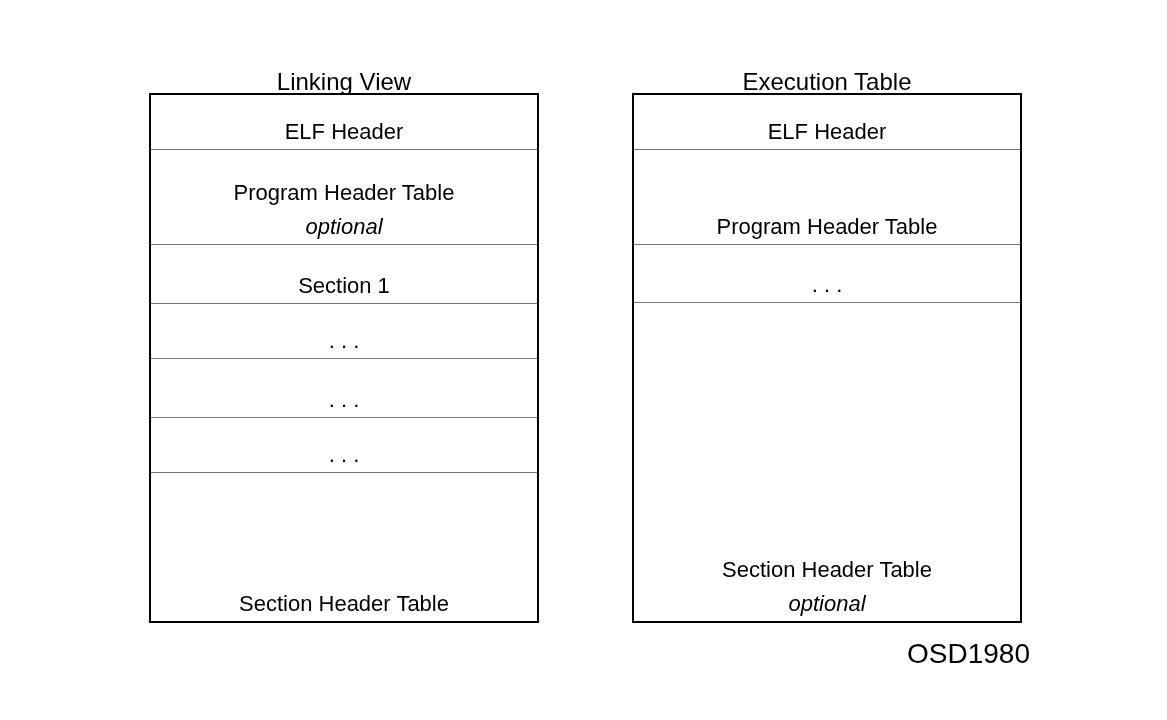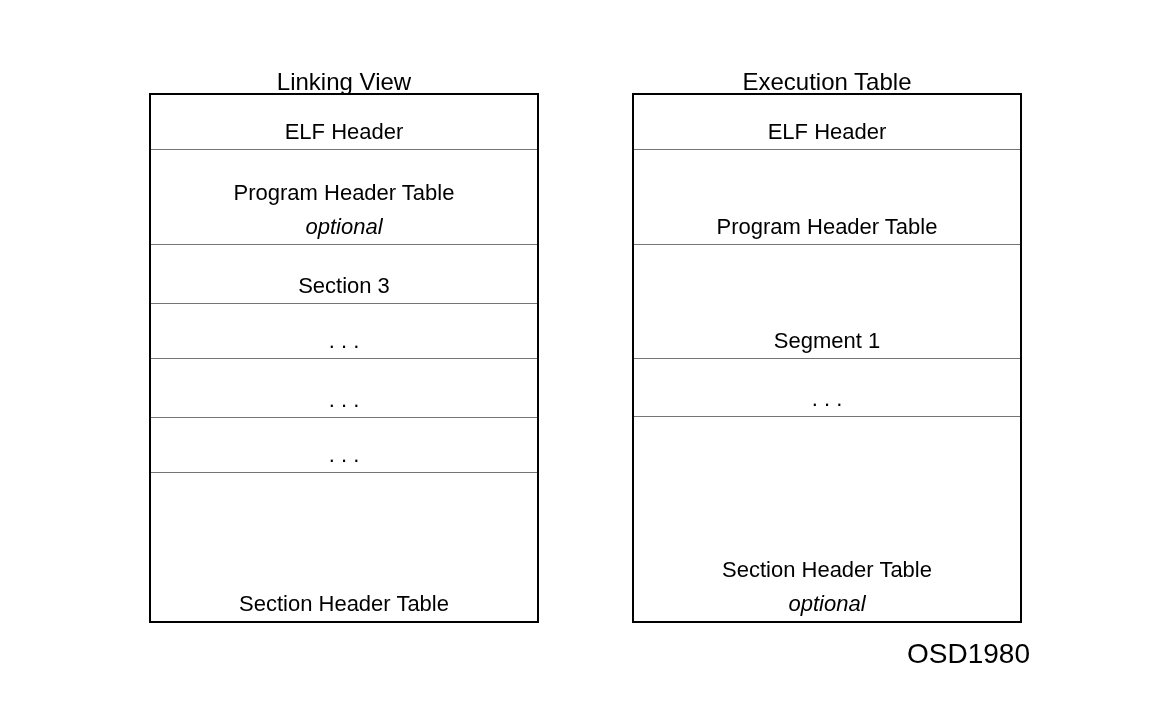--- a/index.html
+++ b/index.html
@@ -83,21 +83,21 @@
 
   <div class="box left">
     <div class="row" style="height:54px">
       <span class="line">ELF Header</span>
     </div>
     <div class="row top" style="height:95px">
       <span class="line">Program Header Table</span>
       <i class="line">optional</i>
     </div>
     <div class="row" style="height:59px">
-      <span class="line">Section 3</span>
+      <span class="line">Section 1</span>
     </div>
     <div class="row" style="height:55px">
       <span class="line">. . .</span>
     </div>
     <div class="row" style="height:59px">
       <span class="line">. . .</span>
     </div>
     <div class="row" style="height:55px">
       <span class="line">. . .</span>
     </div>
@@ -108,23 +108,20 @@
 
   <div class="col-title title right">Execution Table</div>
 
   <div class="box right">
     <div class="row" style="height:54px">
       <span class="line">ELF Header</span>
     </div>
     <div class="row top" style="height:95px">
       <span class="line">Program Header Table</span>
     </div>
-    <div class="row" style="height:114px">
-      <span class="line">Segment 1</span>
-    </div>
     <div class="row" style="height:58px">
       <span class="line">. . .</span>
     </div>
     <div class="row top fill">
       <span class="line">Section Header Table</span>
       <i class="line">optional</i>
     </div>
   </div>
 
   <div class="fig-id">OSD1980</div>

